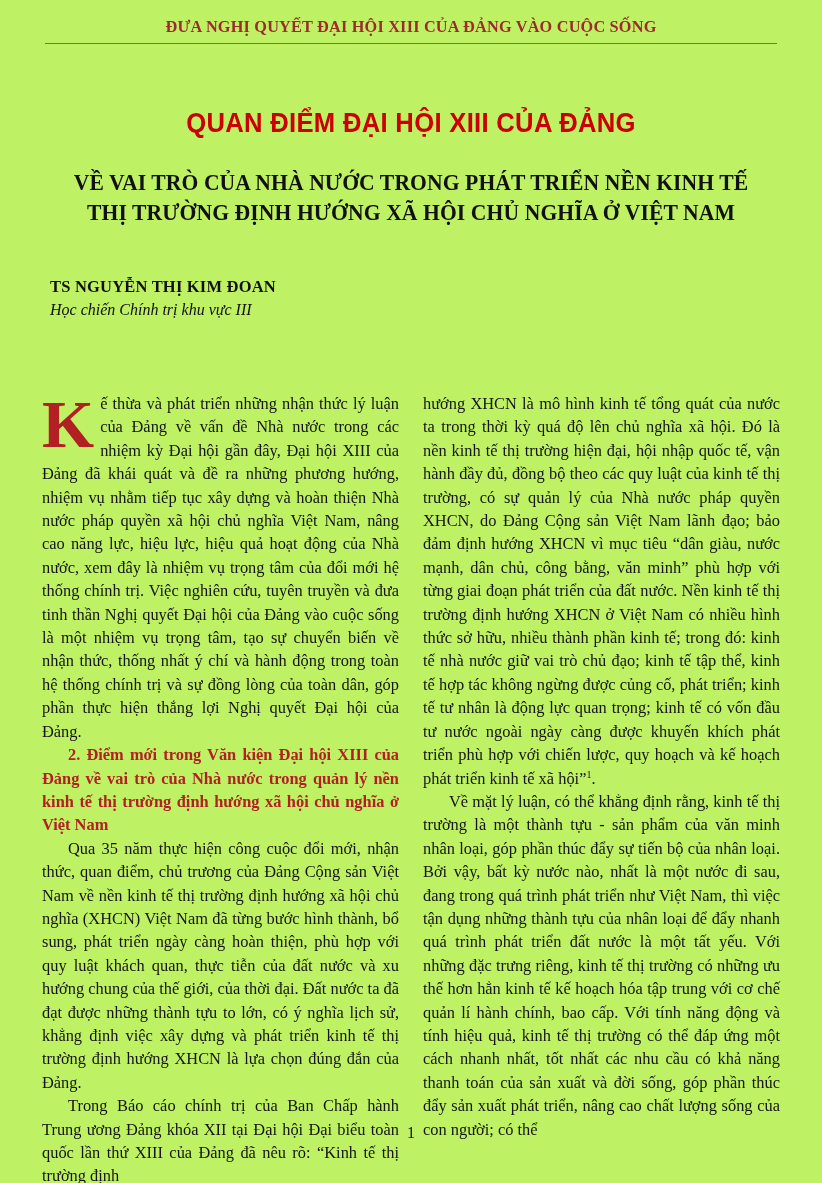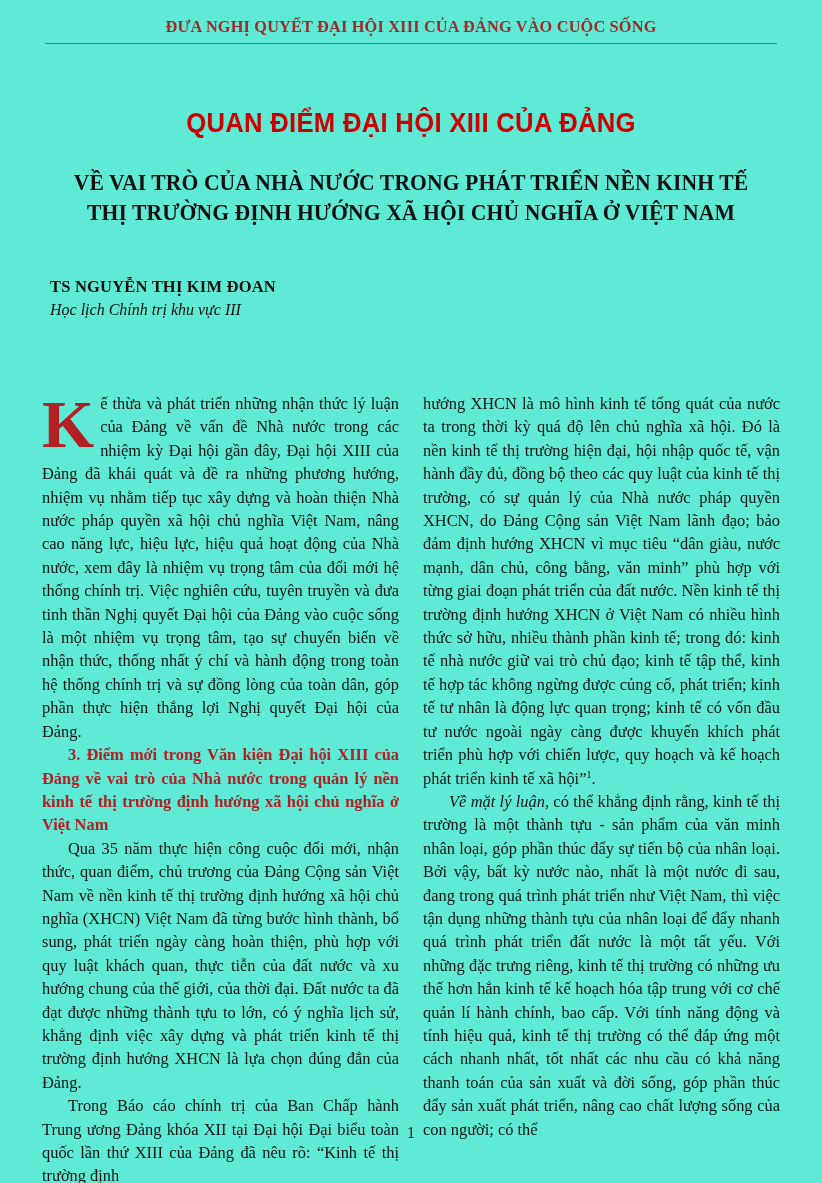--- a/index.html
+++ b/index.html
@@ -4,21 +4,21 @@
 <style>
   html, body {
     margin: 0;
     padding: 0;
     background: #ffffff;
   }
   .page {
     position: relative;
     width: 822px;
     height: 1183px;
-    background: #5eead4;
+    background: #bef264;
     box-sizing: border-box;
     font-family: "Liberation Serif", "DejaVu Serif", serif;
     color: #151515;
     overflow: hidden;
   }
 
   
   .runhead {
     position: absolute;
     top: 16px;
@@ -139,21 +139,21 @@
   }
   .subhead {
     margin: 0;
     color: #b32024;
     font-weight: bold;
     font-size: 16.4px;
     line-height: 23.4px;
     text-indent: 26px;
     text-align: justify;
   }
-  .it { font-style: italic; }
+  .it { }
   sup.fn {
     font-size: 10px;
     vertical-align: super;
     line-height: 0;
   }
 
   
   .folio {
     position: absolute;
     top: 1124px;
@@ -178,28 +178,28 @@
   <div class="titleblock">
     <div class="title-main">QUAN ĐIỂM ĐẠI HỘI XIII CỦA ĐẢNG</div>
     <div class="title-sub">
       <div>VỀ VAI TRÒ CỦA NHÀ NƯỚC TRONG PHÁT TRIỂN NỀN KINH TẾ</div>
       <div>THỊ TRƯỜNG ĐỊNH HƯỚNG XÃ HỘI CHỦ NGHĨA Ở VIỆT NAM</div>
     </div>
   </div>
 
   <div class="authorblock">
     <div class="author-name">TS NGUYỄN THỊ KIM ĐOAN</div>
-    <div class="author-affil">Học lịch Chính trị khu vực III</div>
+    <div class="author-affil">Học chiến Chính trị khu vực III</div>
   </div>
 
   <div class="body">
 
     <div class="col">
       <p class="dropcap-para"><span class="dropcap">K</span><span>ế thừa và phát triển những nhận thức lý luận của Đảng về vấn đề Nhà nước trong các nhiệm kỳ Đại hội gần đây, Đại hội XIII của Đảng đã khái quát và đề ra những phương hướng, nhiệm vụ nhằm tiếp tục xây dựng và hoàn thiện Nhà nước pháp quyền xã hội chủ nghĩa Việt Nam, nâng cao năng lực, hiệu lực, hiệu quả hoạt động của Nhà nước, xem đây là nhiệm vụ trọng tâm của đổi mới hệ thống chính trị. Việc nghiên cứu, tuyên truyền và đưa tinh thần Nghị quyết Đại hội của Đảng vào cuộc sống là một nhiệm vụ trọng tâm, tạo sự chuyển biến về nhận thức, thống nhất ý chí và hành động trong toàn hệ thống chính trị và sự đồng lòng của toàn dân, góp phần thực hiện thắng lợi Nghị quyết Đại hội của Đảng.</span></p>
-      <p class="subhead">3. Điểm mới trong Văn kiện Đại hội XIII của Đảng về vai trò của Nhà nước trong quản lý nền kinh tế thị trường định hướng xã hội chủ nghĩa ở Việt Nam</p>
+      <p class="subhead">2. Điểm mới trong Văn kiện Đại hội XIII của Đảng về vai trò của Nhà nước trong quản lý nền kinh tế thị trường định hướng xã hội chủ nghĩa ở Việt Nam</p>
       <p>Qua 35 năm thực hiện công cuộc đổi mới, nhận thức, quan điểm, chủ trương của Đảng Cộng sản Việt Nam về nền kinh tế thị trường định hướng xã hội chủ nghĩa (XHCN) Việt Nam đã từng bước hình thành, bổ sung, phát triển ngày càng hoàn thiện, phù hợp với quy luật khách quan, thực tiễn của đất nước và xu hướng chung của thế giới, của thời đại. Đất nước ta đã đạt được những thành tựu to lớn, có ý nghĩa lịch sử, khẳng định việc xây dựng và phát triển kinh tế thị trường định hướng XHCN là lựa chọn đúng đắn của Đảng.</p>
       <p>Trong Báo cáo chính trị của Ban Chấp hành Trung ương Đảng khóa XII tại Đại hội Đại biểu toàn quốc lần thứ XIII của Đảng đã nêu rõ: “Kinh tế thị trường định</p>
     </div>
 
     <div class="col">
       <p class="cont"><span>hướng XHCN là mô hình kinh tế tổng quát của nước ta trong thời kỳ quá độ lên chủ nghĩa xã hội. Đó là nền kinh tế thị trường hiện đại, hội nhập quốc tế, vận hành đầy đủ, đồng bộ theo các quy luật của kinh tế thị trường, có sự quản lý của Nhà nước pháp quyền XHCN, do Đảng Cộng sản Việt Nam lãnh đạo; bảo đảm định hướng XHCN vì mục tiêu “dân giàu, nước mạnh, dân chủ, công bằng, văn minh” phù hợp với từng giai đoạn phát triển của đất nước. Nền kinh tế thị trường định hướng XHCN ở Việt Nam có nhiều hình thức sở hữu, nhiều thành phần kinh tế; trong đó: kinh tế nhà nước giữ vai trò chủ đạo; kinh tế tập thể, kinh tế hợp tác không ngừng được củng cố, phát triển; kinh tế tư nhân là động lực quan trọng; kinh tế có vốn đầu tư nước ngoài ngày càng được khuyến khích phát triển phù hợp với chiến lược, quy hoạch và kế hoạch phát triển kinh tế xã hội”</span><sup class="fn">1</sup><span>.</span></p>
       <p><span class="it">Về mặt lý luận</span><span>, có thể khẳng định rằng, kinh tế thị trường là một thành tựu - sản phẩm của văn minh nhân loại, góp phần thúc đẩy sự tiến bộ của nhân loại. Bởi vậy, bất kỳ nước nào, nhất là một nước đi sau, đang trong quá trình phát triển như Việt Nam, thì việc tận dụng những thành tựu của nhân loại để đẩy nhanh quá trình phát triển đất nước là một tất yếu. Với những đặc trưng riêng, kinh tế thị trường có những ưu thế hơn hẳn kinh tế kế hoạch hóa tập trung với cơ chế quản lí hành chính, bao cấp. Với tính năng động và tính hiệu quả, kinh tế thị trường có thể đáp ứng một cách nhanh nhất, tốt nhất các nhu cầu có khả năng thanh toán của sản xuất và đời sống, góp phần thúc đẩy sản xuất phát triển, nâng cao chất lượng sống của con người; có thể</span></p>
     </div>
 
   </div>

